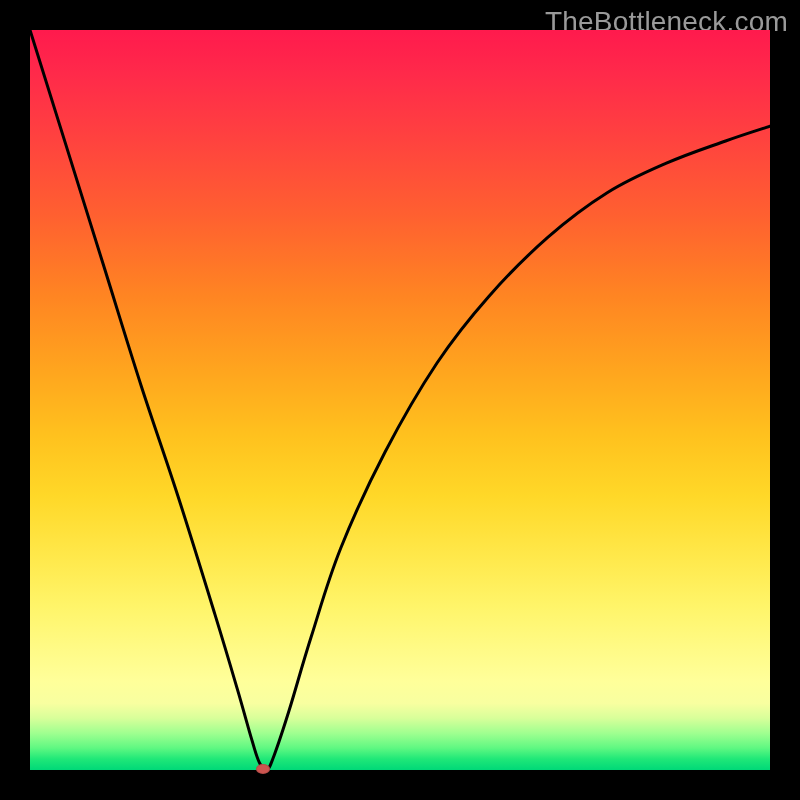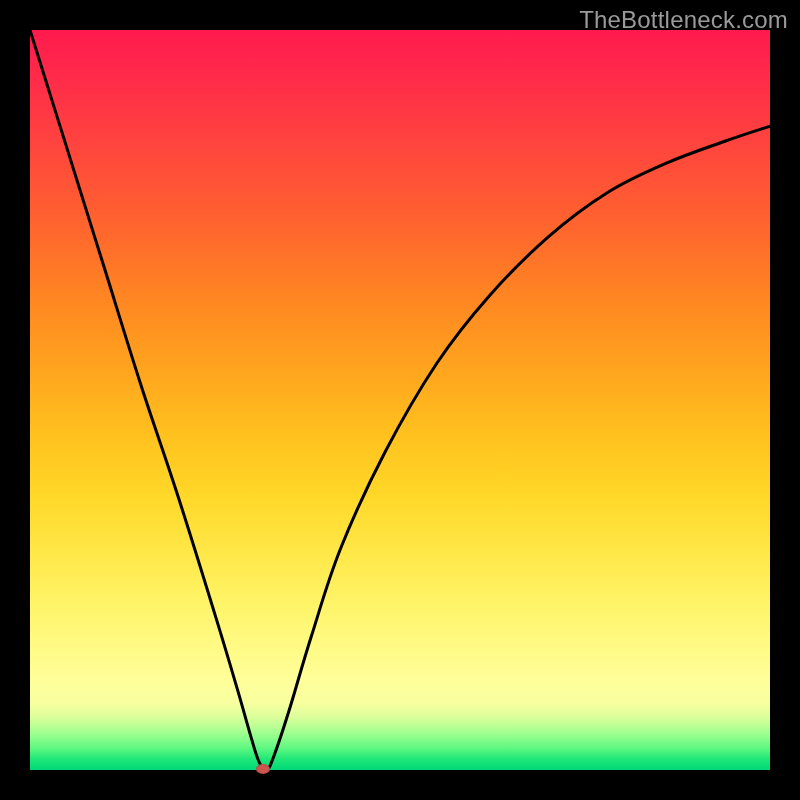--- a/index.html
+++ b/index.html
@@ -44,21 +44,21 @@
       #60f882 97%,
       #20e878 98.5%,
       #00d878 100%
     );
   }
   .watermark {
     position: absolute;
     top: 6px;
     right: 12px;
     color: #9a9a9a;
-    font-size: 24px;
+    font-size: 28px;
     letter-spacing: 0.2px;
     font-weight: 400;
   }
   svg.curve {
     position: absolute;
     top: 0;
     left: 0;
     width: 740px;
     height: 740px;
   }

